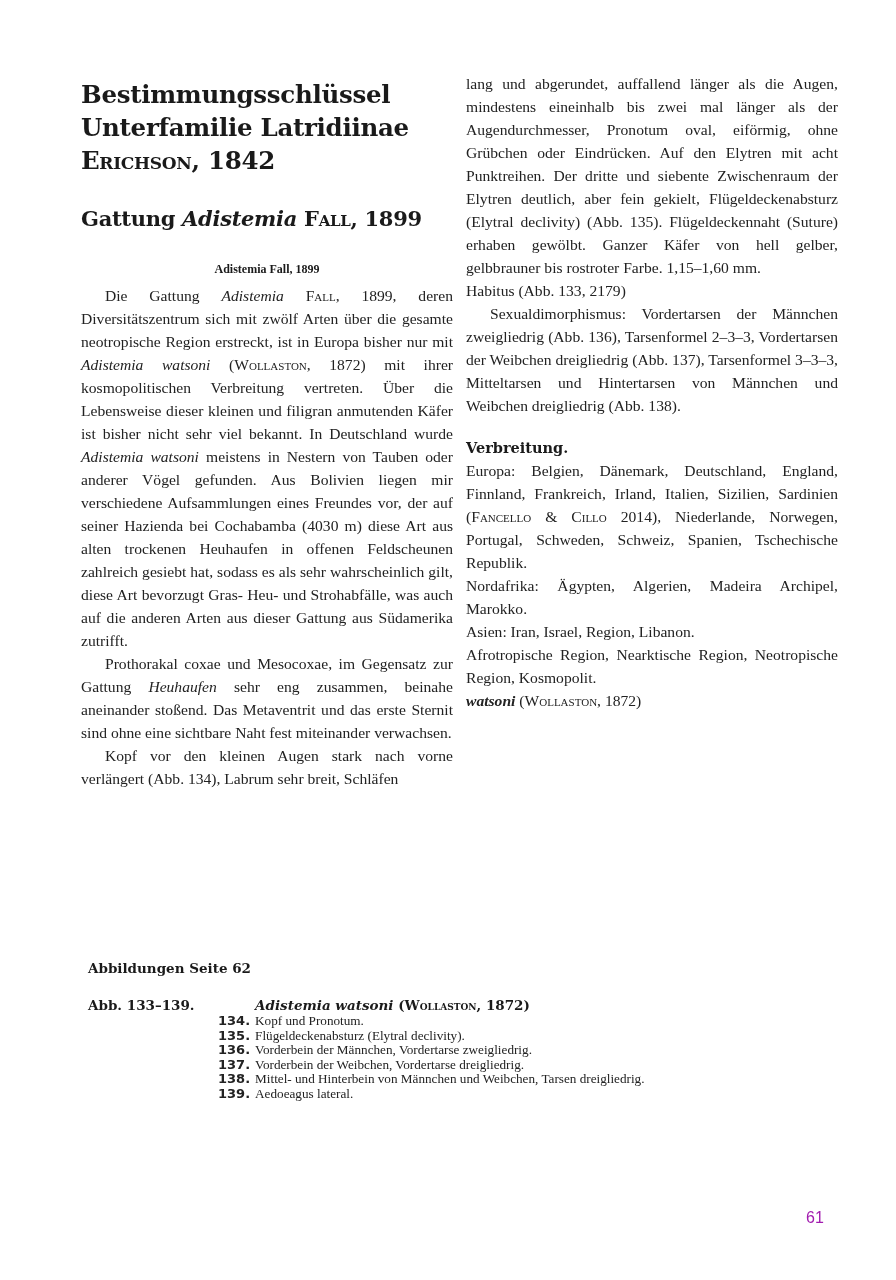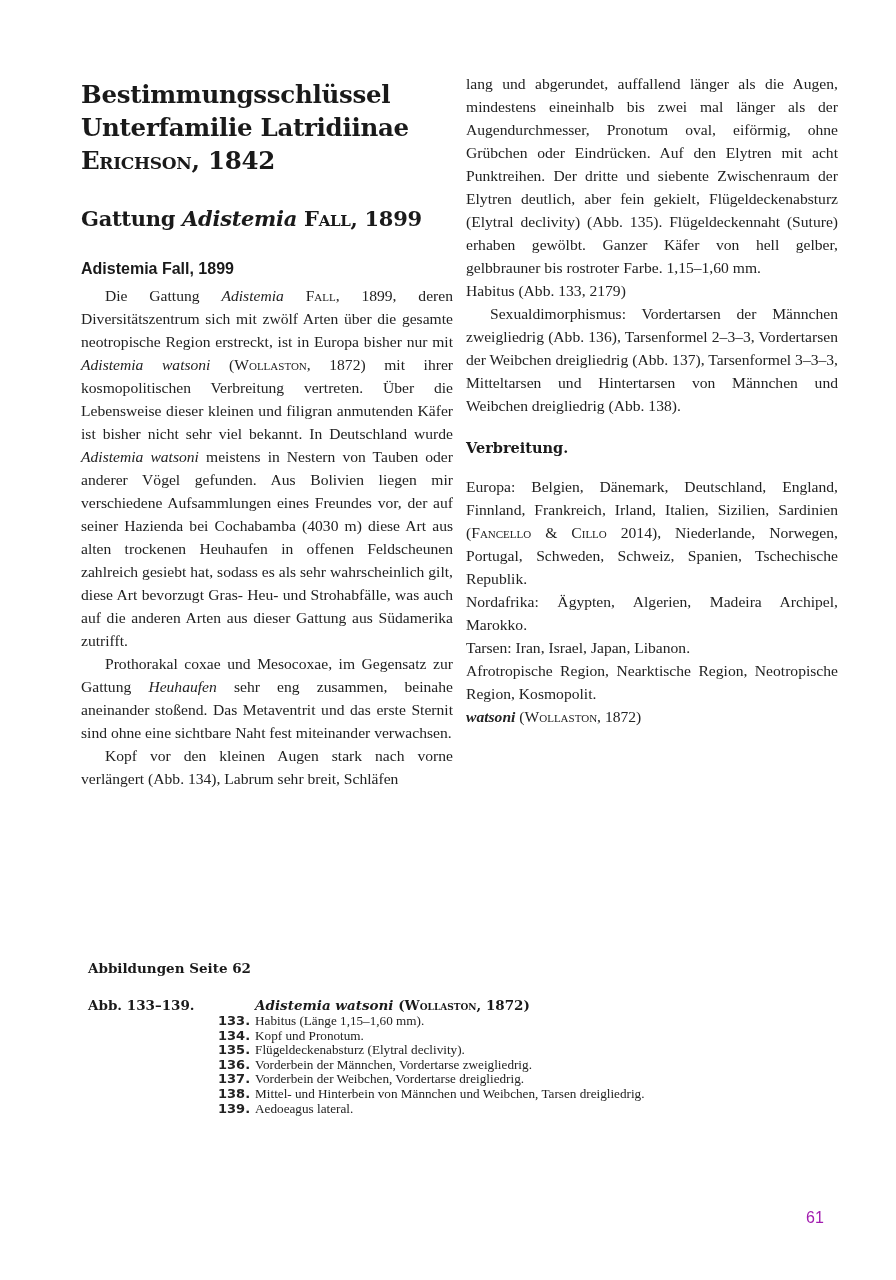--- a/index.html
+++ b/index.html
@@ -17,37 +17,38 @@
       font-family: "DejaVu Serif", serif;
       font-weight: bold; font-size: 24.5px; line-height: 33px; margin: 0;
       letter-spacing: -0.3px;
     }
     .h2 {
       font-family: "DejaVu Serif", serif;
       font-weight: bold; font-size: 21px; line-height: 28px;
       margin: 28px 0 0 0; letter-spacing: -0.3px;
     }
     .h3 {
-      font-family: Liberation Sans, sans-serif;
-      font-weight: bold; font-size: 16px; line-height: 22px;
+      font-family: Liberation Serif, serif;
+      font-weight: bold; font-size: 12px; line-height: 22px;
       margin: 25px 0 4px 0;
+      text-align: center;
     }
     .sc { font-variant: small-caps; }
     .it { font-style: italic; }
     .bi { font-style: italic; font-weight: bold; }
 
     p.body {
       font-family: "Liberation Serif", serif;
       font-size: 15.6px; line-height: 23px; margin: 0;
       text-align: justify; hyphens: manual; color: #222;
     }
     p.indent { text-indent: 24px; }
     .section-label {
       font-family: "DejaVu Serif", serif; font-weight: bold;
-      font-size: 14.5px; line-height: 22px; margin: 20px 0 16px 0;
+      font-size: 14.5px; line-height: 22px; margin: 20px 0 0 0;
     }
     .right-align { text-align: right; }
 
     .captions {
       position: absolute; left: 88px; top: 958px; width: 720px;
       font-family: "DejaVu Serif", serif;
     }
     .cap-title { font-weight: bold; font-size: 13.5px; line-height: 20px; margin: 0; }
     .cap-head { margin-top: 18px; display: flex; font-size: 13.5px; line-height: 18px; gap: 37px; }
     .cap-abb { width: 130px; font-weight: bold; }
@@ -90,35 +91,34 @@
   </div>
 
   <div class="col col-right">
     <p class="body">lang und abgerundet, auffallend länger als die Augen, mindestens eineinhalb bis zwei mal länger als der Augendurchmesser, Pronotum oval, eiförmig, ohne Grübchen oder Eindrücken. Auf den Elytren mit acht Punktreihen. Der dritte und siebente Zwischenraum der Elytren deutlich, aber fein gekielt, Flügeldeckenabsturz (Elytral declivity) (Abb. 135). Flügeldeckennaht (Suture) erhaben gewölbt. Ganzer Käfer von hell gelber, gelbbrauner bis rostroter Farbe. 1,15–1,60 mm.</p>
     <p class="body">Habitus (Abb. 133, 2179)</p>
     <p class="body indent">Sexualdimorphismus: Vordertarsen der Männchen zweigliedrig (Abb. 136), Tarsenformel 2–3–3, Vordertarsen der Weibchen dreigliedrig (Abb. 137), Tarsenformel 3–3–3, Mitteltarsen und Hintertarsen von Männchen und Weibchen dreigliedrig (Abb. 138).</p>
 
     <p class="section-label">Verbreitung.</p>
     <p class="body"><span>Europa: Belgien, Dänemark, Deutschland, England, Finnland, Frankreich, Irland, Italien, Sizilien, Sardinien (</span><span class="sc">Fancello</span><span> &amp; </span><span class="sc">Cillo</span><span> 2014), Niederlande, Norwegen, Portugal, Schweden, Schweiz, Spanien, Tschechische Republik.</span></p>
     <p class="body">Nordafrika: Ägypten, Algerien, Madeira Archipel, Marokko.</p>
-    <p class="body">Tarsen: Iran, Israel, Japan, Libanon.</p>
+    <p class="body">Asien: Iran, Israel, Region, Libanon.</p>
     <p class="body">Afrotropische Region, Nearktische Region, Neotropische Region, Kosmopolit.</p>
     <p class="body right-align">
       <span class="bi">watsoni</span><span> (</span><span class="sc">Wollaston</span><span>, 1872)</span>
     </p>
   </div>
 
   <div class="captions">
     <p class="cap-title">Abbildungen Seite 62</p>
     <div class="cap-head">
       <span class="cap-abb">Abb. 133–139.</span>
       <span class="cap-species"><span class="it">Adistemia watsoni</span><span> (</span><span class="sc">Wollaston</span><span>, 1872)</span></span>
     </div>
     <ul class="cap-list">
-      <li><span class="cap-num">133.</span><span>Habitus (Länge 1,15–1,60 mm).</span></li>
       <li><span class="cap-num">134.</span><span>Kopf und Pronotum.</span></li>
       <li><span class="cap-num">135.</span><span>Flügeldeckenabsturz (Elytral declivity).</span></li>
       <li><span class="cap-num">136.</span><span>Vorderbein der Männchen, Vordertarse zweigliedrig.</span></li>
       <li><span class="cap-num">137.</span><span>Vorderbein der Weibchen, Vordertarse dreigliedrig.</span></li>
       <li><span class="cap-num">138.</span><span>Mittel- und Hinterbein von Männchen und Weibchen, Tarsen dreigliedrig.</span></li>
       <li><span class="cap-num">139.</span><span>Aedoeagus lateral.</span></li>
     </ul>
   </div>
 
   <div class="page-number">61</div>

